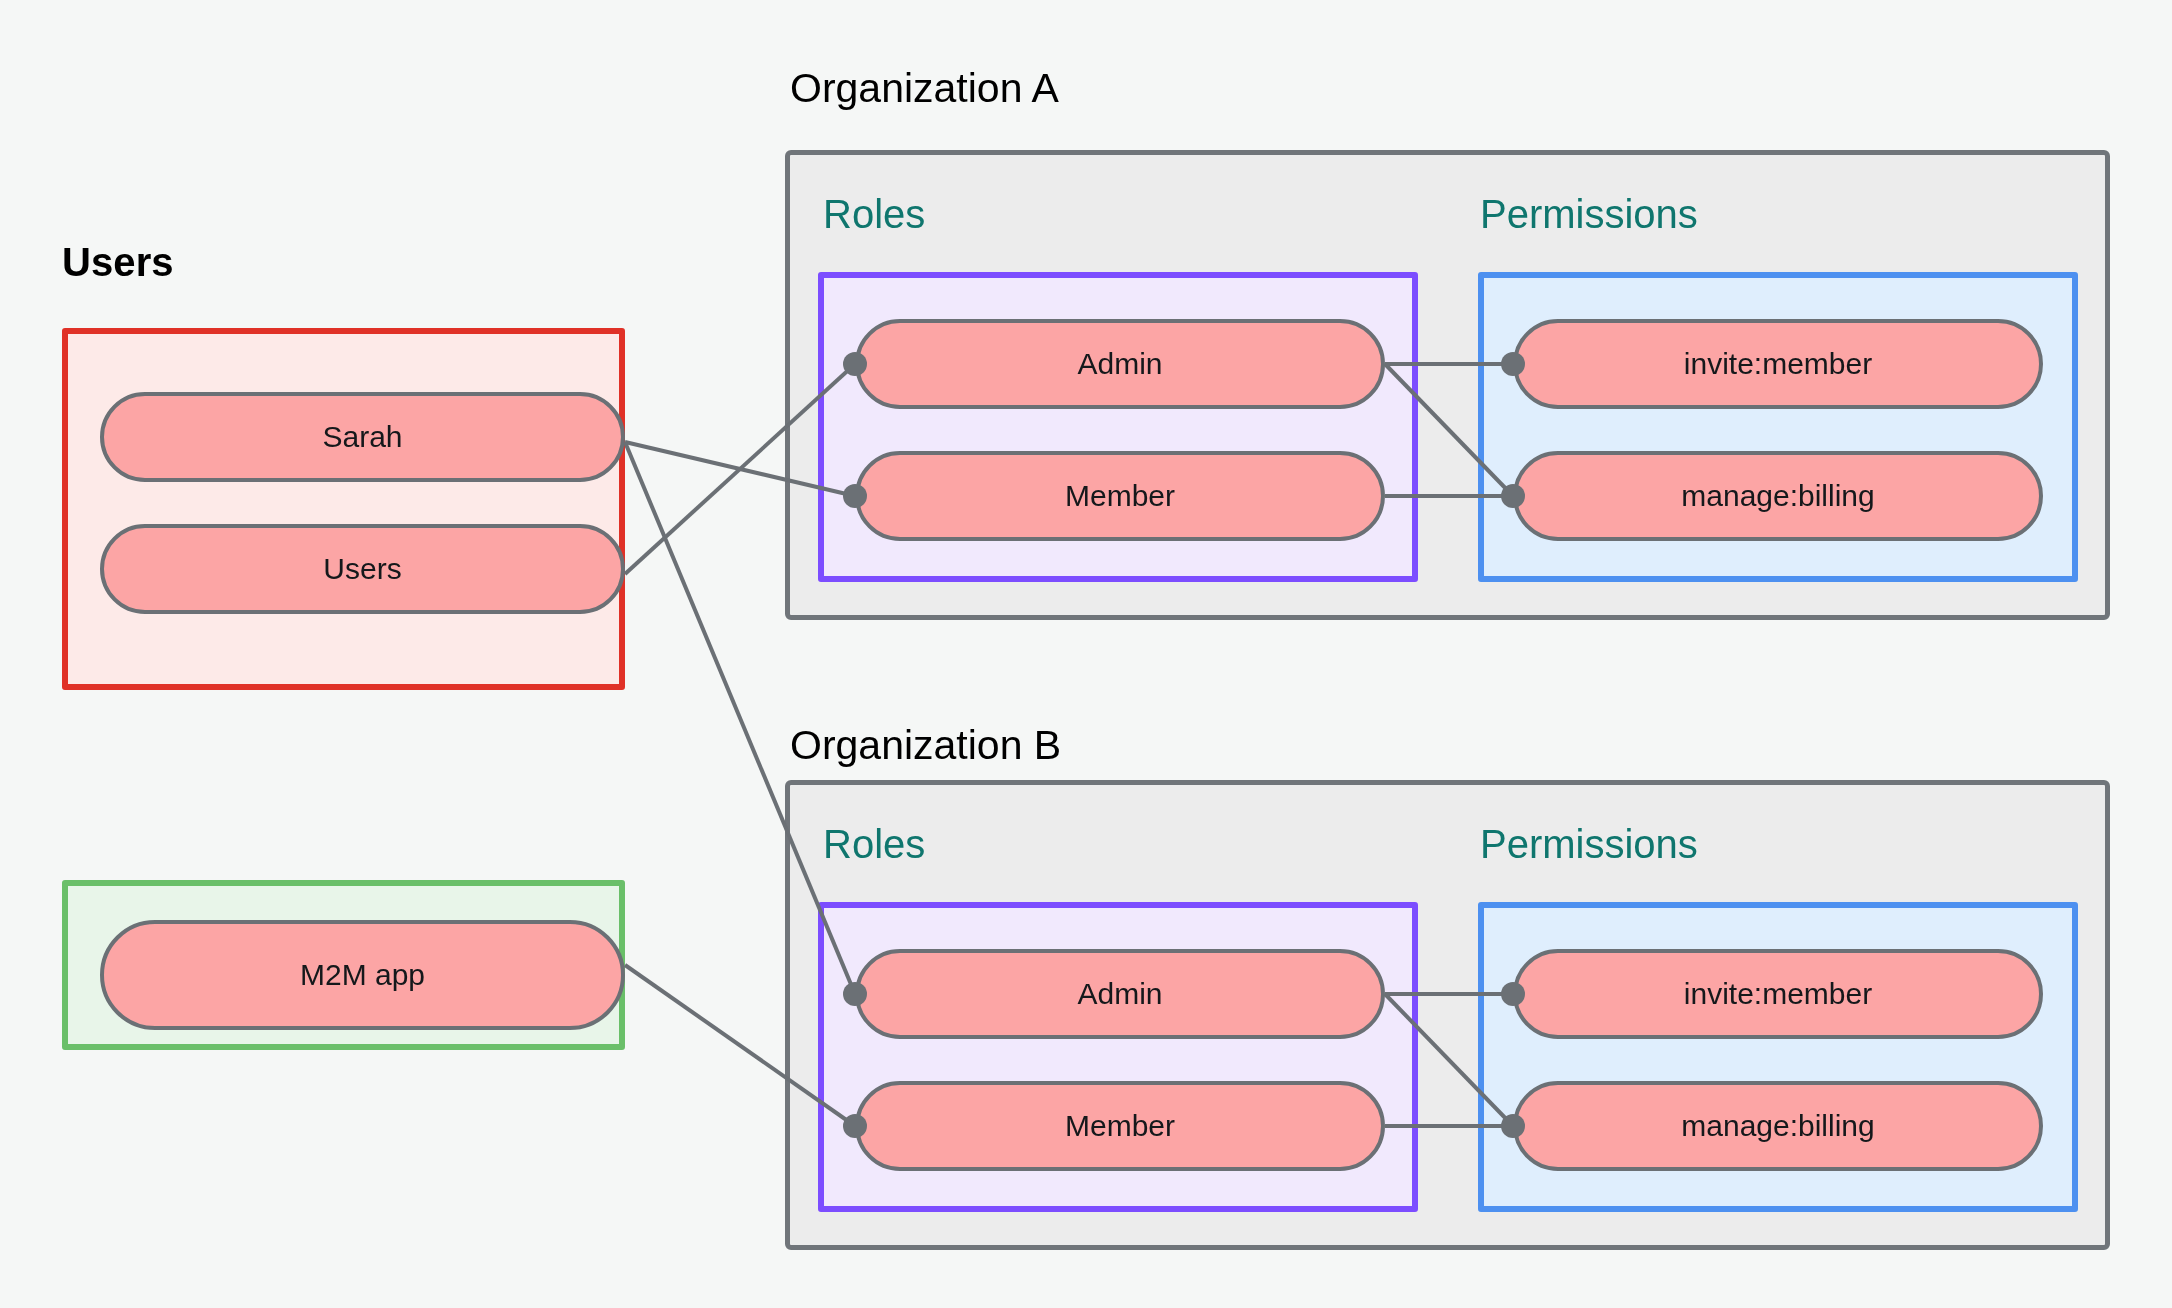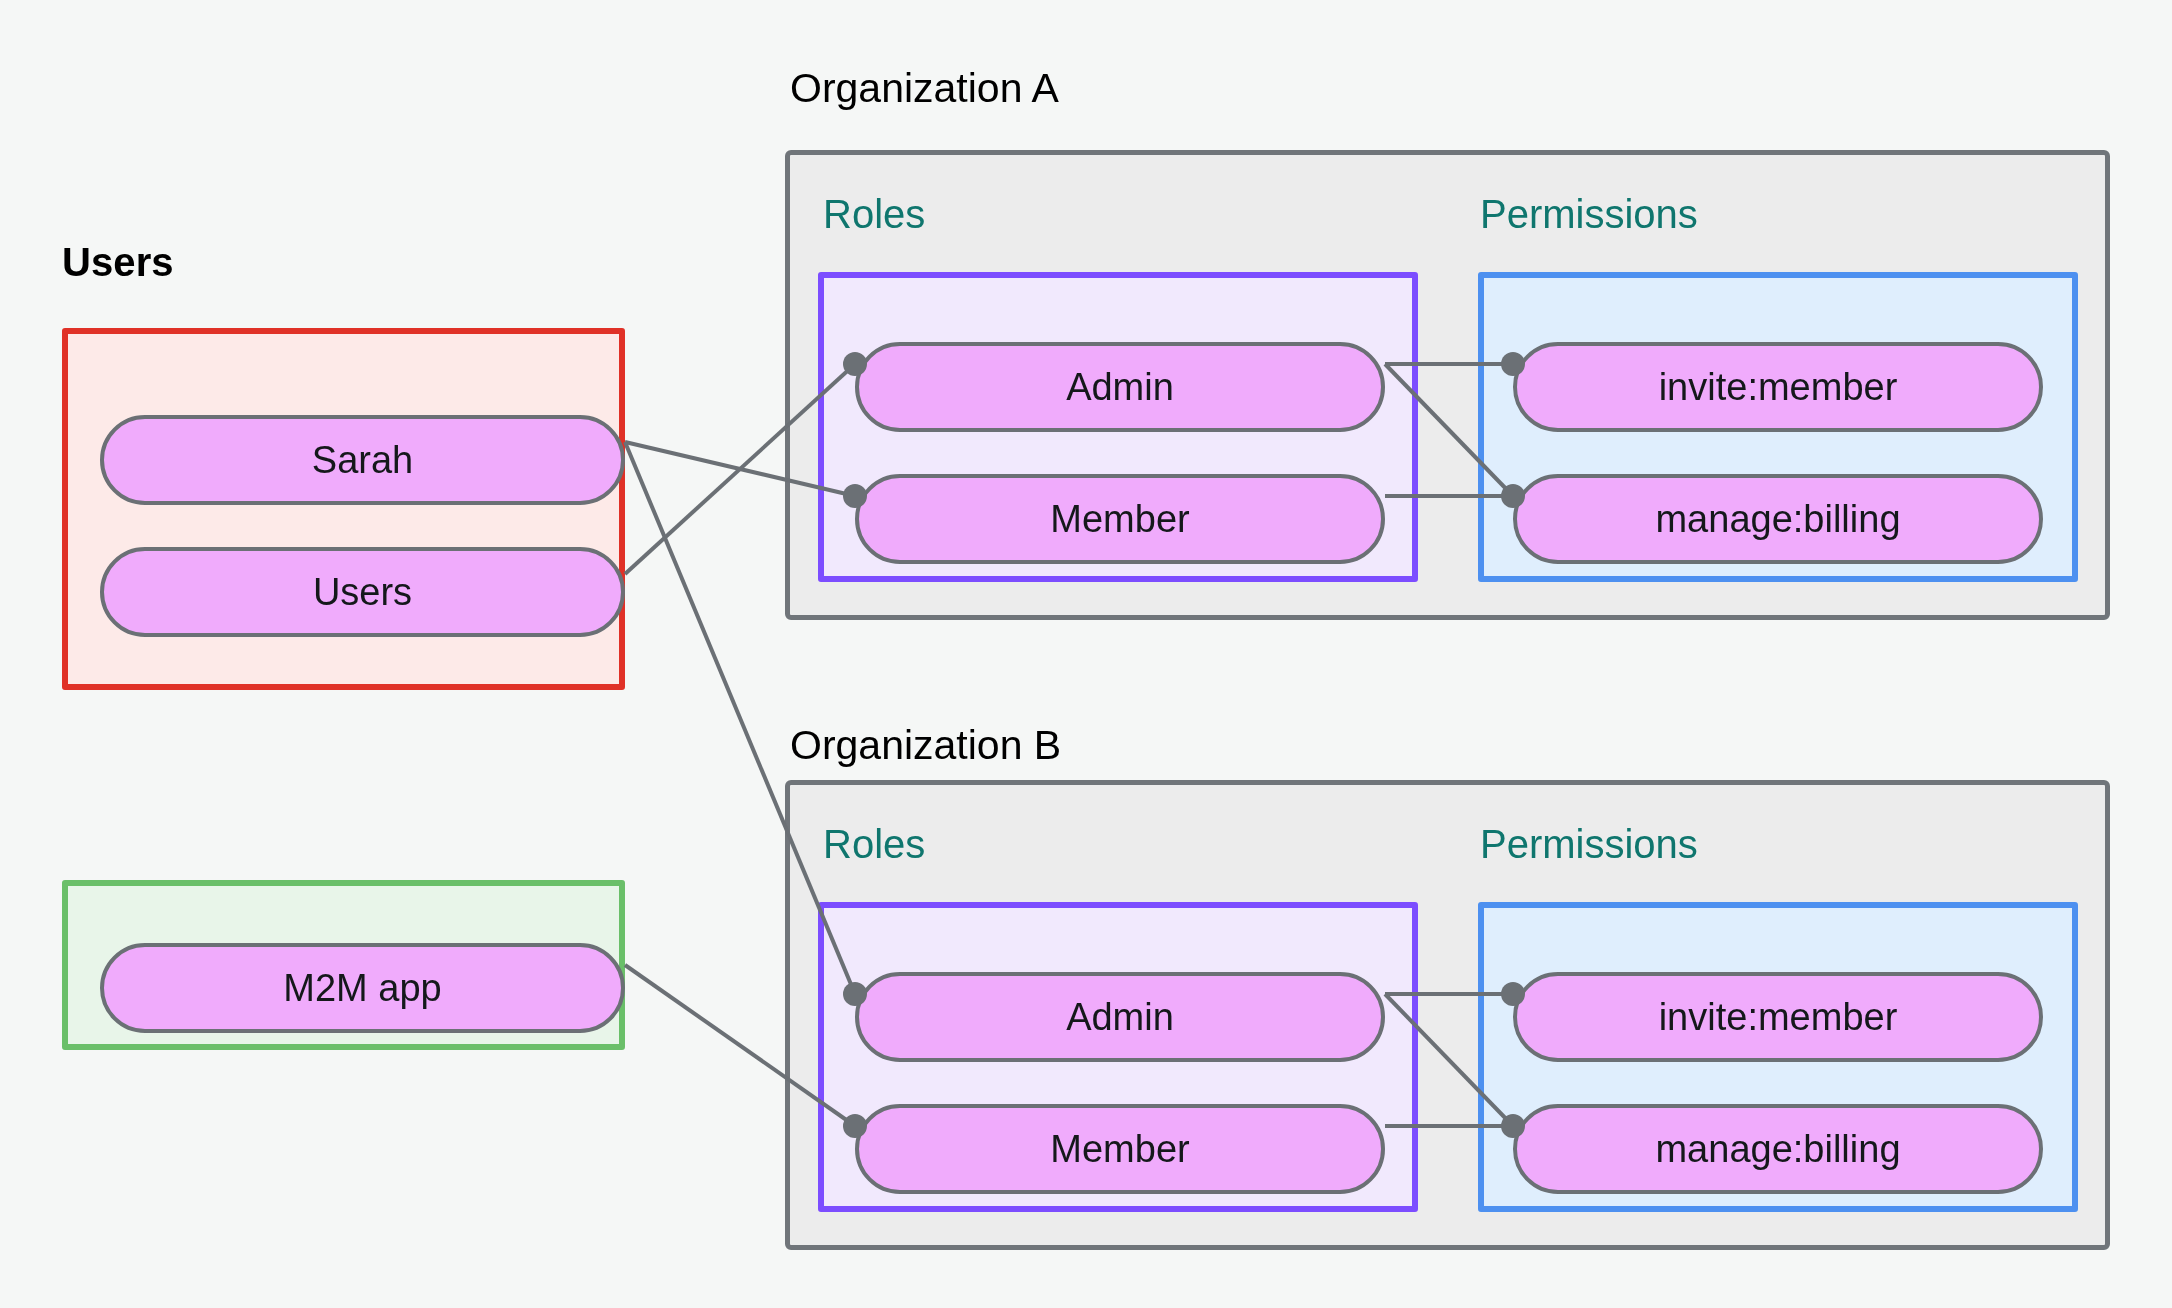--- a/index.html
+++ b/index.html
@@ -77,31 +77,30 @@
     border-radius: 3px;
   }
   .perms-box {
     background: #dfeefd;
     border: 6px solid #4d90f0;
     border-radius: 3px;
   }
   .node {
     position: absolute;
     box-sizing: border-box;
-    background: #f0abfc;
+    background: #fca5a5;
     border: 4px solid #6b7075;
     border-radius: 999px;
     display: flex;
     align-items: center;
     justify-content: center;
-    font-size: 38px;
+    font-size: 30px;
     color: #15181b;
     z-index: 4;
     white-space: nowrap;
-    margin-top: 23px;
   }
 </style>
 </head>
 <body>
 
 <div id="canvas">
 
   <svg class="edges" viewBox="0 0 2172 1308" xmlns="http://www.w3.org/2000/svg">
     <g stroke="#6b7075" stroke-width="4" fill="none">
 
@@ -141,21 +140,21 @@
 
   <div class="container-box users-box" style="left:62px; top:328px; width:563px; height:362px;"></div>
 
   <div class="node" style="left:100px; top:392px; width:525px; height:90px;">Sarah</div>
 
   <div class="node" style="left:100px; top:524px; width:525px; height:90px;">Users</div>
 
 
   <div class="container-box m2m-box" style="left:62px; top:880px; width:563px; height:170px;"></div>
 
-  <div class="node" style="left:100px; top:920px; width:525px; height:90px;">M2M app</div>
+  <div class="node" style="left:100px; top:920px; width:525px; height:110px;">M2M app</div>
 
   <div class="org-title" style="left:790px; top:65px;">Organization A</div>
 
   <div class="container-box org-box" style="left:785px; top:150px; width:1325px; height:470px;"></div>
 
   <div class="sub-title" style="left:823px; top:192px;">Roles</div>
 
   <div class="sub-title" style="left:1480px; top:192px;">Permissions</div>
 
   <div class="container-box roles-box" style="left:818px; top:272px; width:600px; height:310px;"></div>

